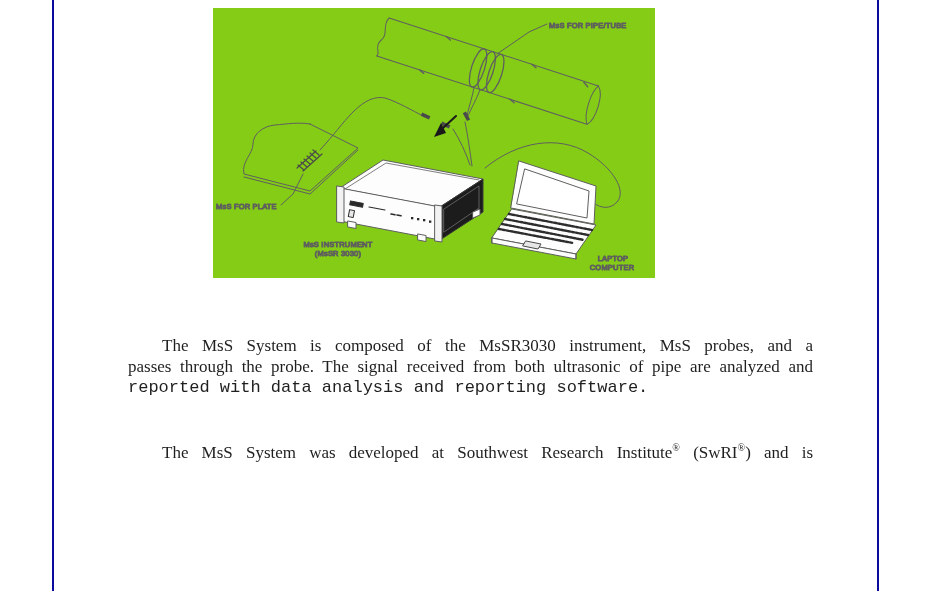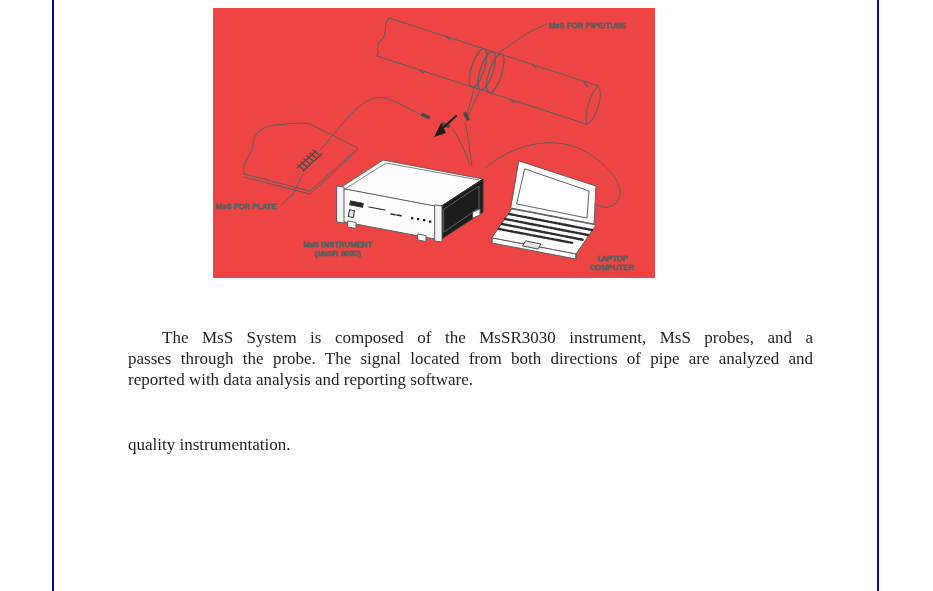--- a/index.html
+++ b/index.html
@@ -7,44 +7,44 @@
     width:933px;height:591px;position:relative;overflow:hidden;
     background:#ffffff;
     font-family:"Liberation Serif", serif;
   }
   .page-rule{position:absolute;top:0;width:2px;height:591px;}
   .rule-left{left:52px;}
   .rule-right{left:877px;}
 
   .figure-wrap{
     position:absolute;left:213px;top:8px;width:442px;height:270px;
-    background:#ef4444;
+    background:#84cc16;
   }
   .figure-wrap svg{display:block;width:442px;height:270px;}
 
   .fig-label{
     font-family:"Liberation Sans", sans-serif;
     font-size:7.5px;
     fill:#3c3c3c;
     letter-spacing:0.2px;
   }
 
   .text-block{
-    position:absolute;left:128px;top:327px;width:685px;
+    position:absolute;left:128px;top:335px;width:685px;
     font-size:17px;line-height:21px;color:#1f1f1f;
   }
   .para + .para{margin-top:44px;}
   .line{
     text-align:justify;
     text-align-last:justify;
     text-justify:inter-word;
     white-space:normal;
   }
   .line.first{text-indent:34px;}
-  .line.last{text-align-last:left;}
+  .line.last{text-align-last:left;font-family:Liberation Mono, monospace;}
   .line sup{font-size:10px;line-height:0;vertical-align:super;}
 </style>
 </head>
 <body>
 
 <div class="page-rule rule-left" style="background: rgb(10, 10, 158);"></div>
 <div class="page-rule rule-right" style="background: rgb(10, 10, 158);"></div>
 
 <div class="figure-wrap">
   <svg viewBox="0 0 442 270" fill="none" stroke="#5f5f5f" stroke-width="1" stroke-linecap="round" stroke-linejoin="round">
@@ -162,19 +162,19 @@
     <g>
       <text class="fig-label" x="400" y="253" text-anchor="middle">LAPTOP</text>
       <text class="fig-label" x="399" y="262" text-anchor="middle">COMPUTER</text>
     </g>
   </svg>
 </div>
 
 <div class="text-block">
     <div class="para">
       <div class="line first">The MsS System is composed of the MsSR3030 instrument, MsS probes, and a</div>
-      <div class="line">passes through the probe. The signal located from both directions of pipe are analyzed and</div>
+      <div class="line">passes through the probe. The signal received from both ultrasonic of pipe are analyzed and</div>
       <div class="line last">reported with data analysis and reporting software.</div>
     </div>
     <div class="para">
-      <div class="line last">quality instrumentation.</div>
+      <div class="line first">The MsS System was developed at Southwest Research Institute<sup>®</sup> (SwRI<sup>®</sup>) and is</div>
     </div>
   </div>
 
 </body></html>

